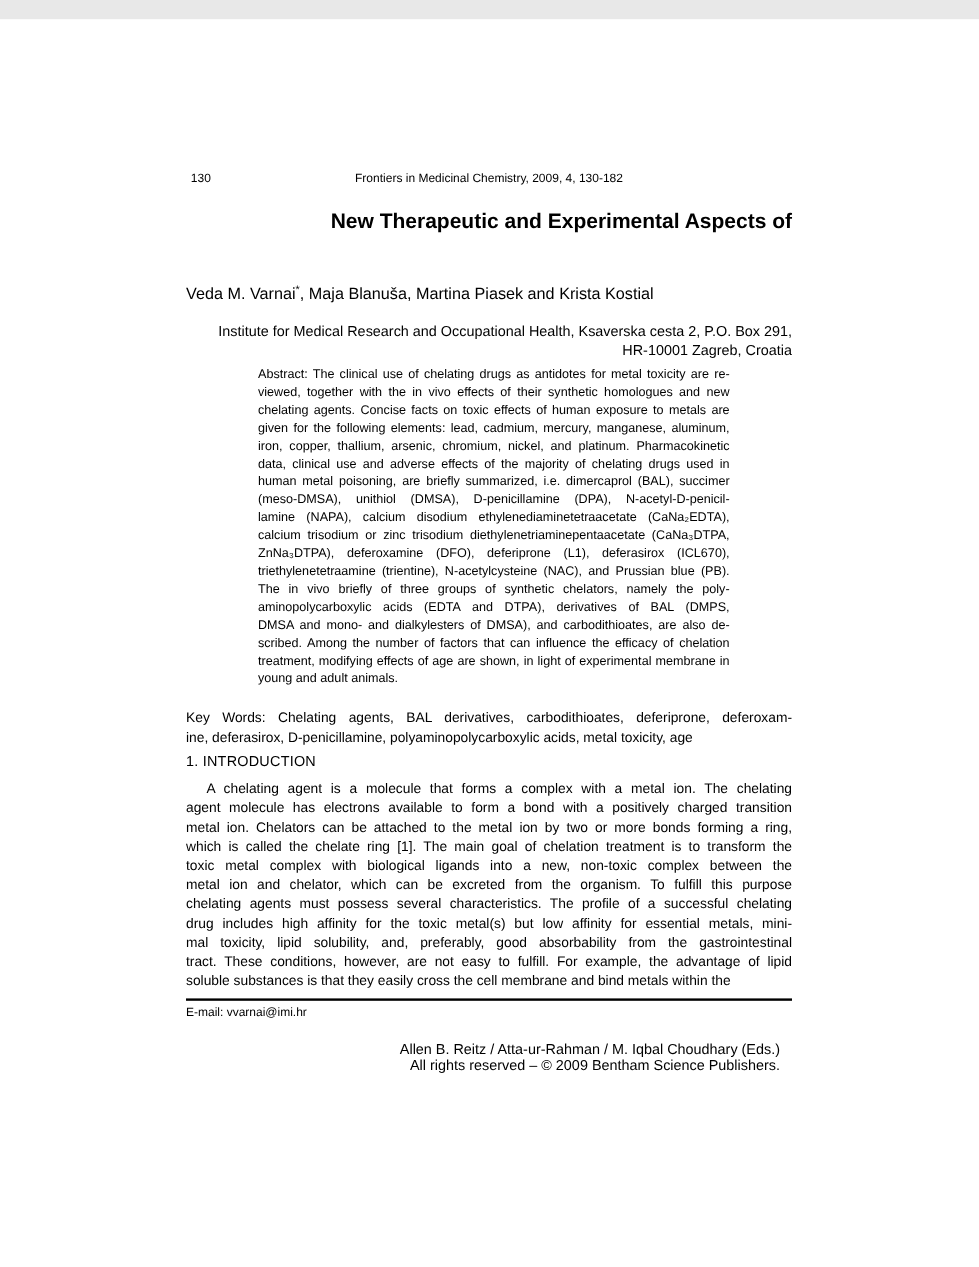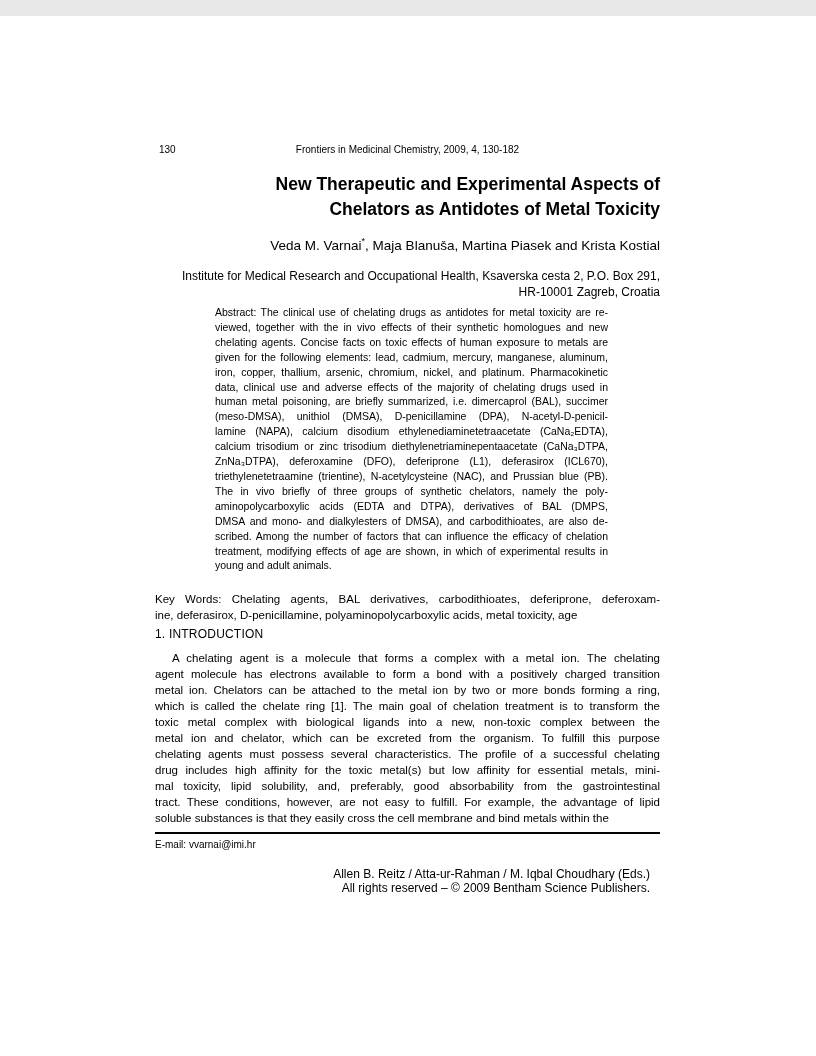--- a/index.html
+++ b/index.html
@@ -18,21 +18,21 @@
     font-size: 10px; line-height: 13px;
   }
   .pagenum { position: absolute; left: 4px; top: 0; }
   .journal { width: 100%; text-align: center; }
   .title {
     position: absolute; top: 156px; left: 155px; width: 505px;
     font-size: 17.5px; font-weight: bold; line-height: 25px;
   }
   .authors {
     position: absolute; top: 220px; left: 155px; width: 505px;
-    font-size: 13.5px; text-align: right;
+    font-size: 13.5px; text-align: left;
   }
   .authors sup { font-size: 9px; }
   .affiliation {
     position: absolute; top: 252px; left: 155px; width: 505px;
     font-size: 12px; line-height: 16px;
   }
   .abstract {
     position: absolute; top: 289px; left: 215px; width: 393px;
     font-size: 10.5px; line-height: 14.9px;
   }
@@ -70,21 +70,20 @@
 
 <div class="page">
 
   <div class="header-row">
     <span class="pagenum">130</span>
     <div class="journal">Frontiers in Medicinal Chemistry, 2009, 4, 130-182</div>
   </div>
 
   <div class="title">
       <div class="cline">New Therapeutic and Experimental Aspects of</div>
-      <div class="cline last">Chelators as Antidotes of Metal Toxicity</div>
     </div>
 
   <div class="authors"><span>Veda M. Varnai</span><sup>*</sup><span>, Maja Blanuša, Martina Piasek and Krista Kostial</span></div>
 
   <div class="affiliation">
       <div class="cline">Institute for Medical Research and Occupational Health, Ksaverska cesta 2, P.O. Box 291,</div>
       <div class="cline last">HR-10001 Zagreb, Croatia</div>
     </div>
 
   <div class="abstract">
@@ -97,21 +96,21 @@
       <div class="jline">human metal poisoning, are briefly summarized, i.e. dimercaprol (BAL), succimer</div>
       <div class="jline">(meso-DMSA), unithiol (DMSA), D-penicillamine (DPA), N-acetyl-D-penicil-</div>
       <div class="jline">lamine (NAPA), calcium disodium ethylenediaminetetraacetate (CaNa₂EDTA),</div>
       <div class="jline">calcium trisodium or zinc trisodium diethylenetriaminepentaacetate (CaNa₃DTPA,</div>
       <div class="jline">ZnNa₃DTPA), deferoxamine (DFO), deferiprone (L1), deferasirox (ICL670),</div>
       <div class="jline">triethylenetetraamine (trientine), N-acetylcysteine (NAC), and Prussian blue (PB).</div>
       <div class="jline">The in vivo briefly of three groups of synthetic chelators, namely the poly-</div>
       <div class="jline">aminopolycarboxylic acids (EDTA and DTPA), derivatives of BAL (DMPS,</div>
       <div class="jline">DMSA and mono- and dialkylesters of DMSA), and carbodithioates, are also de-</div>
       <div class="jline">scribed. Among the number of factors that can influence the efficacy of chelation</div>
-      <div class="jline">treatment, modifying effects of age are shown, in which of experimental results in</div>
+      <div class="jline">treatment, modifying effects of age are shown, in light of experimental membrane in</div>
       <div class="jline last">young and adult animals.</div>
     </div>
 
   <div class="keywords">
       <div class="jline">Key Words: Chelating agents, BAL derivatives, carbodithioates, deferiprone, deferoxam-</div>
       <div class="jline last">ine, deferasirox, D-penicillamine, polyaminopolycarboxylic acids, metal toxicity, age</div>
     </div>
 
   <div class="heading">1. INTRODUCTION</div>
 

